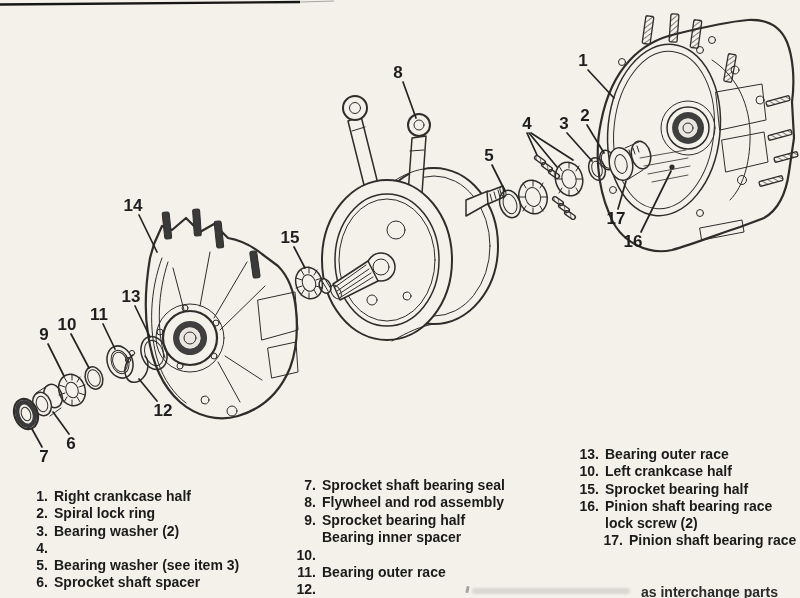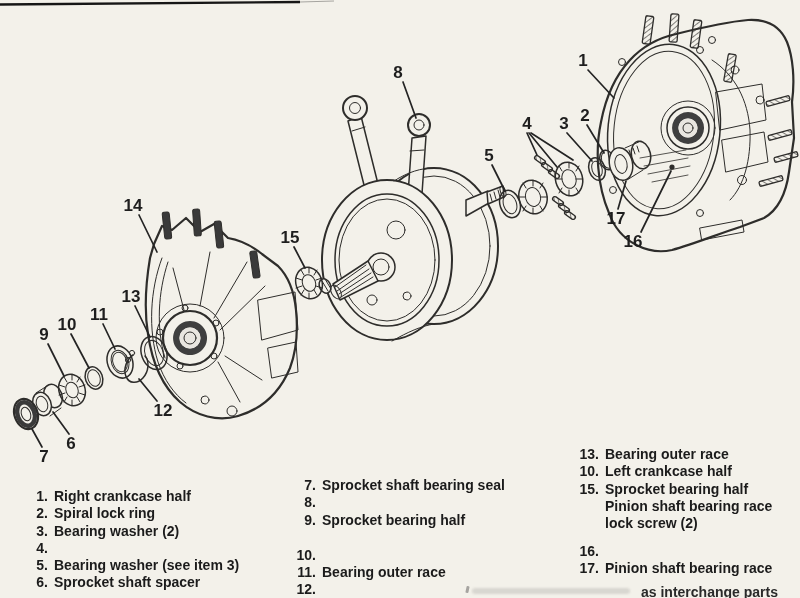--- a/index.html
+++ b/index.html
@@ -370,29 +370,35 @@
   </div>
 <div class="plist" style="left: 292px; top: 477px;">
     <div class="prow">
       <span class="pnum" style="width: 24px;">7.</span>
       <div>
         <div>Sprocket shaft bearing seal</div>
       </div>
     </div>
     <div class="prow">
       <span class="pnum" style="width: 24px;">8.</span>
+      <div>
+        <div>Flywheel and rod assembly</div>
+      </div>
     </div>
     <div class="prow">
       <span class="pnum" style="width: 24px;">9.</span>
       <div>
         <div>Sprocket bearing half</div>
       </div>
     </div>
     <div class="prow">
       <span class="pnum" style="width: 24px; margin-top: 18px;">10.</span>
+      <div>
+        <div>Bearing inner spacer</div>
+      </div>
     </div>
     <div class="prow">
       <span class="pnum" style="width: 24px;">11.</span>
       <div>
         <div>Bearing outer race</div>
       </div>
     </div>
     <div class="prow">
       <span class="pnum" style="width: 24px;">12.</span>
     </div>
@@ -410,28 +416,28 @@
         <div>Left crankcase half</div>
       </div>
     </div>
     <div class="prow">
       <span class="pnum" style="width: 26px;">15.</span>
       <div>
         <div>Sprocket bearing half</div>
       </div>
     </div>
     <div class="prow">
-      <span class="pnum" style="width: 26px; margin-top: 45px;">16.</span>
+      <span class="pnum" style="width: 26px;">16.</span>
       <div>
         <div>Pinion shaft bearing race</div>
         <div>lock screw (2)</div>
       </div>
     </div>
     <div class="prow">
-      <span class="pnum" style="width: 26px;">17.</span>
+      <span class="pnum" style="width: 26px; margin-left: 24px;">17.</span>
       <div>
         <div>Pinion shaft bearing race</div>
       </div>
     </div>
   </div>
 
 <div class="footer-smudge"></div>
 <div class="speck"></div>
 <div class="footer-frag">as interchange parts</div>
 

